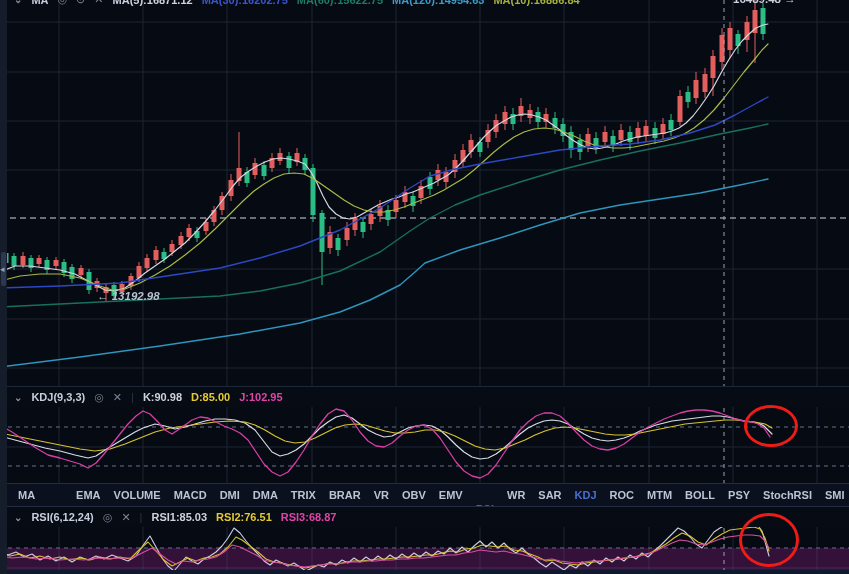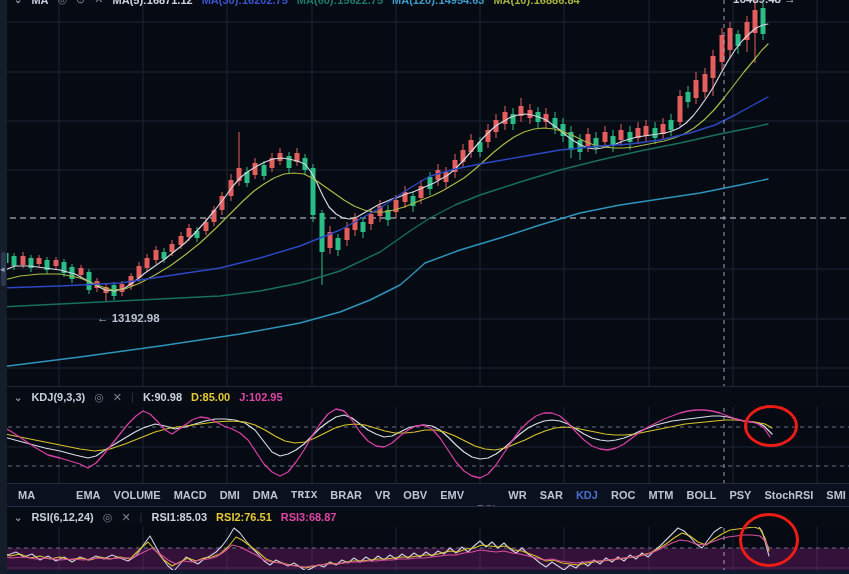--- a/index.html
+++ b/index.html
@@ -13,21 +13,21 @@
   .hdr .sep{color:#2a3449;font-weight:400;}
   #ma-header{left:14px;top:-7px;}
   #kdj-header{left:0;top:386px;width:849px;height:21px;background:#070b13;border-top:1px solid #1e2737;padding-left:14px;box-sizing:border-box;}
   #rsi-header{left:0;top:507px;width:849px;height:20px;background:#070b13;padding-left:14px;box-sizing:border-box;}
   #tabs-row{position:absolute;left:0;top:483px;width:849px;height:24px;background:#0a101d;
             border-top:1px solid #232c41;border-bottom:1px solid #232c41;box-sizing:border-box;
             display:flex;align-items:center;gap:13px;padding-left:18px;overflow:hidden;z-index:4;
             font-size:11px;font-weight:700;white-space:nowrap;}
   #tabs-row .tab{cursor:pointer;flex:0 0 auto;}
   .lbl{position:absolute;z-index:3;font-size:11.5px;font-weight:700;color:#b9c2d0;white-space:nowrap;}
-  #low-label{left:97px;top:312px;}
+  #low-label{left:97px;top:290px;font-style:italic;}
   #high-label{left:733px;top:-7px;color:#c8cfdb;}
   #left-strip{position:absolute;left:0;top:0;width:7px;height:574px;background:#151d2b;z-index:6;}
   #left-thumb{position:absolute;left:1px;top:252px;width:5px;height:34px;background:#2c3850;border-radius:2px;cursor:pointer;}
   #left-arrow{position:absolute;left:0px;top:264px;font-size:9px;color:#93a0b4;z-index:7;cursor:pointer;}
   .ann-circle{position:absolute;border:3.5px solid #ed1c16;border-radius:50%;z-index:5;background:transparent;}
   #bottom-strip{position:absolute;left:0;top:570px;width:849px;height:4px;background:#10192d;z-index:4;}
 </style>
 </head>
 <body>
 <div id="app">
@@ -282,21 +282,21 @@
     <span style="color: rgb(224, 68, 168); text-align: center;">J:102.95</span>
   </div>
 
   <div id="tabs-row">
       <span class="tab" style="color: rgb(188, 196, 212);">MA</span>
       <span class="tab" style="color: rgb(188, 196, 212); padding-left: 28px;">EMA</span>
       <span class="tab" style="color: rgb(188, 196, 212);">VOLUME</span>
       <span class="tab" style="color: rgb(188, 196, 212);">MACD</span>
       <span class="tab" style="color: rgb(188, 196, 212);">DMI</span>
       <span class="tab" style="color: rgb(188, 196, 212);">DMA</span>
-      <span class="tab" style="color: rgb(188, 196, 212); font-family: Liberation Mono, monospace;">TRIX</span>
+      <span class="tab" style="color: rgb(188, 196, 212);">TRIX</span>
       <span class="tab" style="color: rgb(188, 196, 212); text-align: center;">BRAR</span>
       <span class="tab" style="color: rgb(188, 196, 212);">VR</span>
       <span class="tab" style="color: rgb(188, 196, 212);">OBV</span>
       <span class="tab" style="color: rgb(188, 196, 212); text-align: right;">EMV</span>
       <span class="tab" style="color: rgb(89, 98, 122); margin-top: 28px;">RSI</span>
       <span class="tab" style="color: rgb(188, 196, 212);">WR</span>
       <span class="tab" style="color: rgb(188, 196, 212);">SAR</span>
       <span class="tab" style="color: rgb(74, 111, 208);">KDJ</span>
       <span class="tab" style="color: rgb(188, 196, 212);">ROC</span>
       <span class="tab" style="color: rgb(188, 196, 212); text-align: right;">MTM</span>

